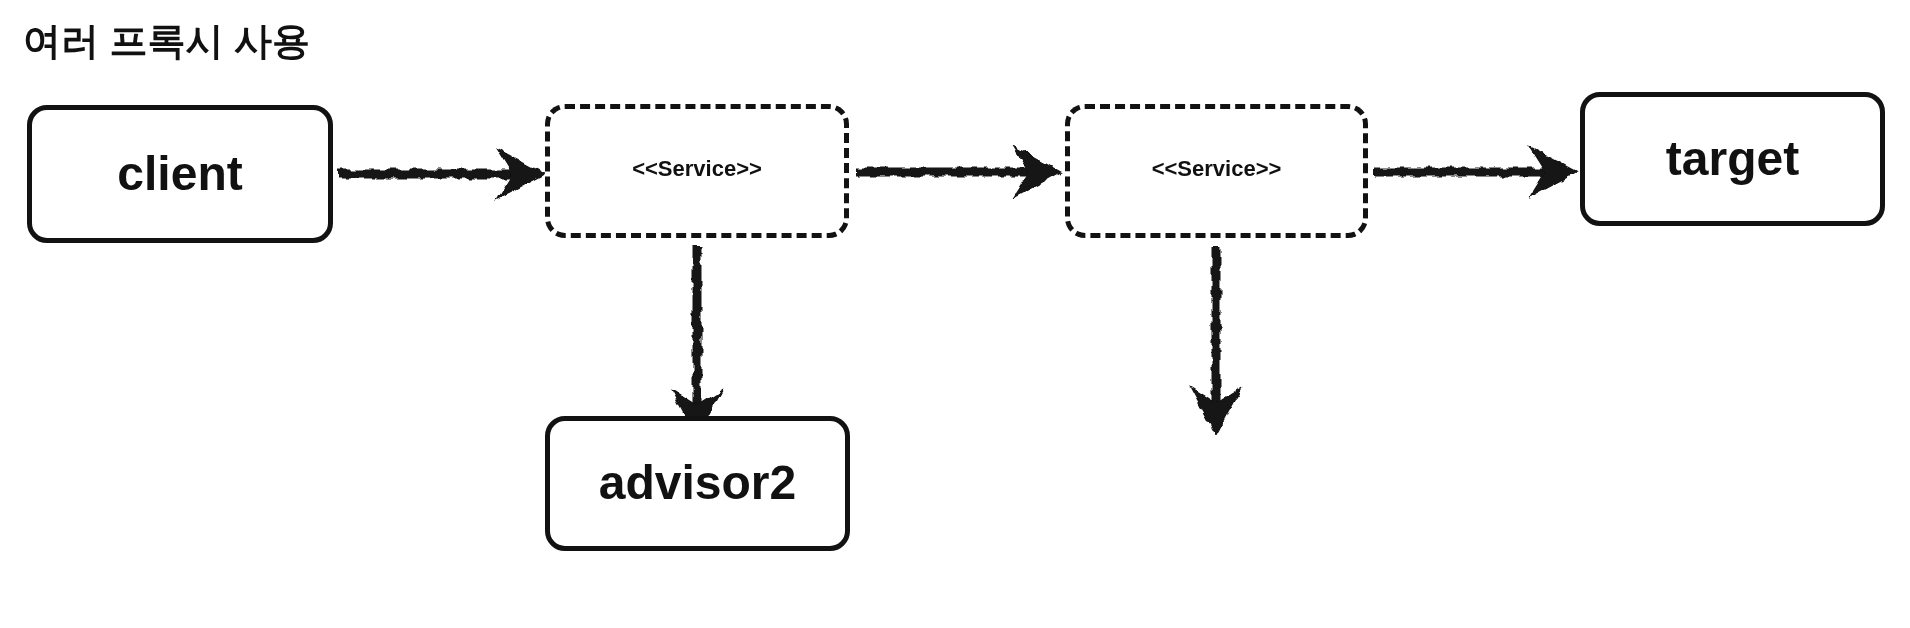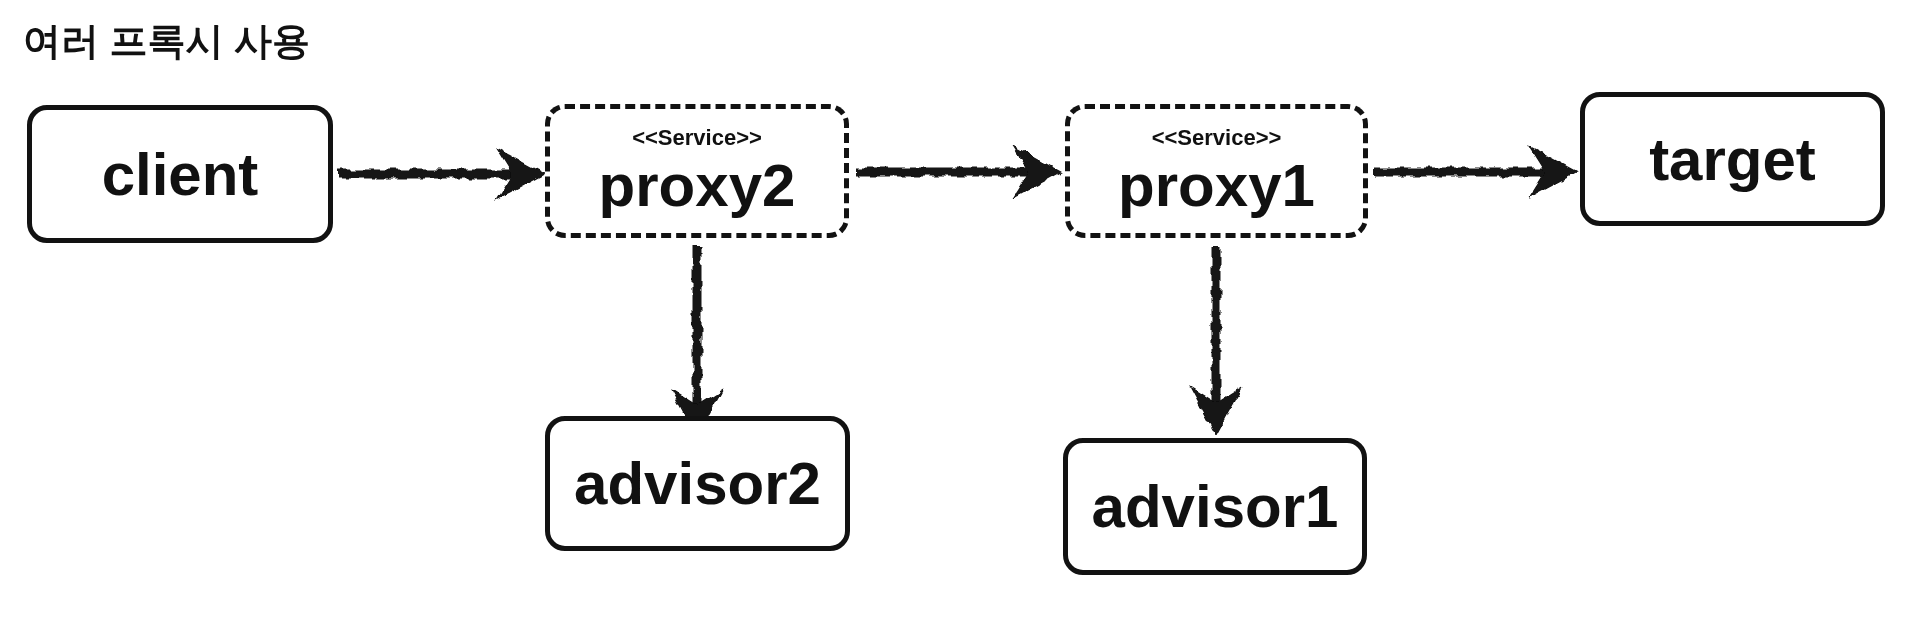--- a/index.html
+++ b/index.html
@@ -41,21 +41,21 @@
     border-radius: 20px;
     display: flex;
     flex-direction: column;
     align-items: center;
     justify-content: center;
     color: #111;
     text-align: center;
   }
   .node.dashed { border-style: dashed; }
   .node-label {
-    font-size: 60px;
+    font-size: 48px;
     font-weight: 700;
     line-height: 1.05;
     white-space: nowrap;
   }
   .node-stereotype {
     font-size: 22px;
     font-weight: 700;
     line-height: 1.15;
     margin-bottom: 4px;
     white-space: nowrap;
@@ -109,33 +109,28 @@
       </g>
     </g>
   </svg>
 
   <div class="node node-client">
     <div class="node-label">client</div>
   </div>
 
   <div class="node dashed node-proxy2">
     <div class="node-stereotype">&lt;&lt;Service&gt;&gt;</div>
-    <div class="node-label">proxy2</div>
   </div>
 
   <div class="node dashed node-proxy1">
     <div class="node-stereotype">&lt;&lt;Service&gt;&gt;</div>
-    <div class="node-label">proxy1</div>
   </div>
 
   <div class="node node-target">
     <div class="node-label">target</div>
   </div>
 
   <div class="node node-advisor2">
     <div class="node-label">advisor2</div>
   </div>
 
-  <div class="node node-advisor1">
-    <div class="node-label">advisor1</div>
-  </div>
 
 </div>
 
 </body></html>

